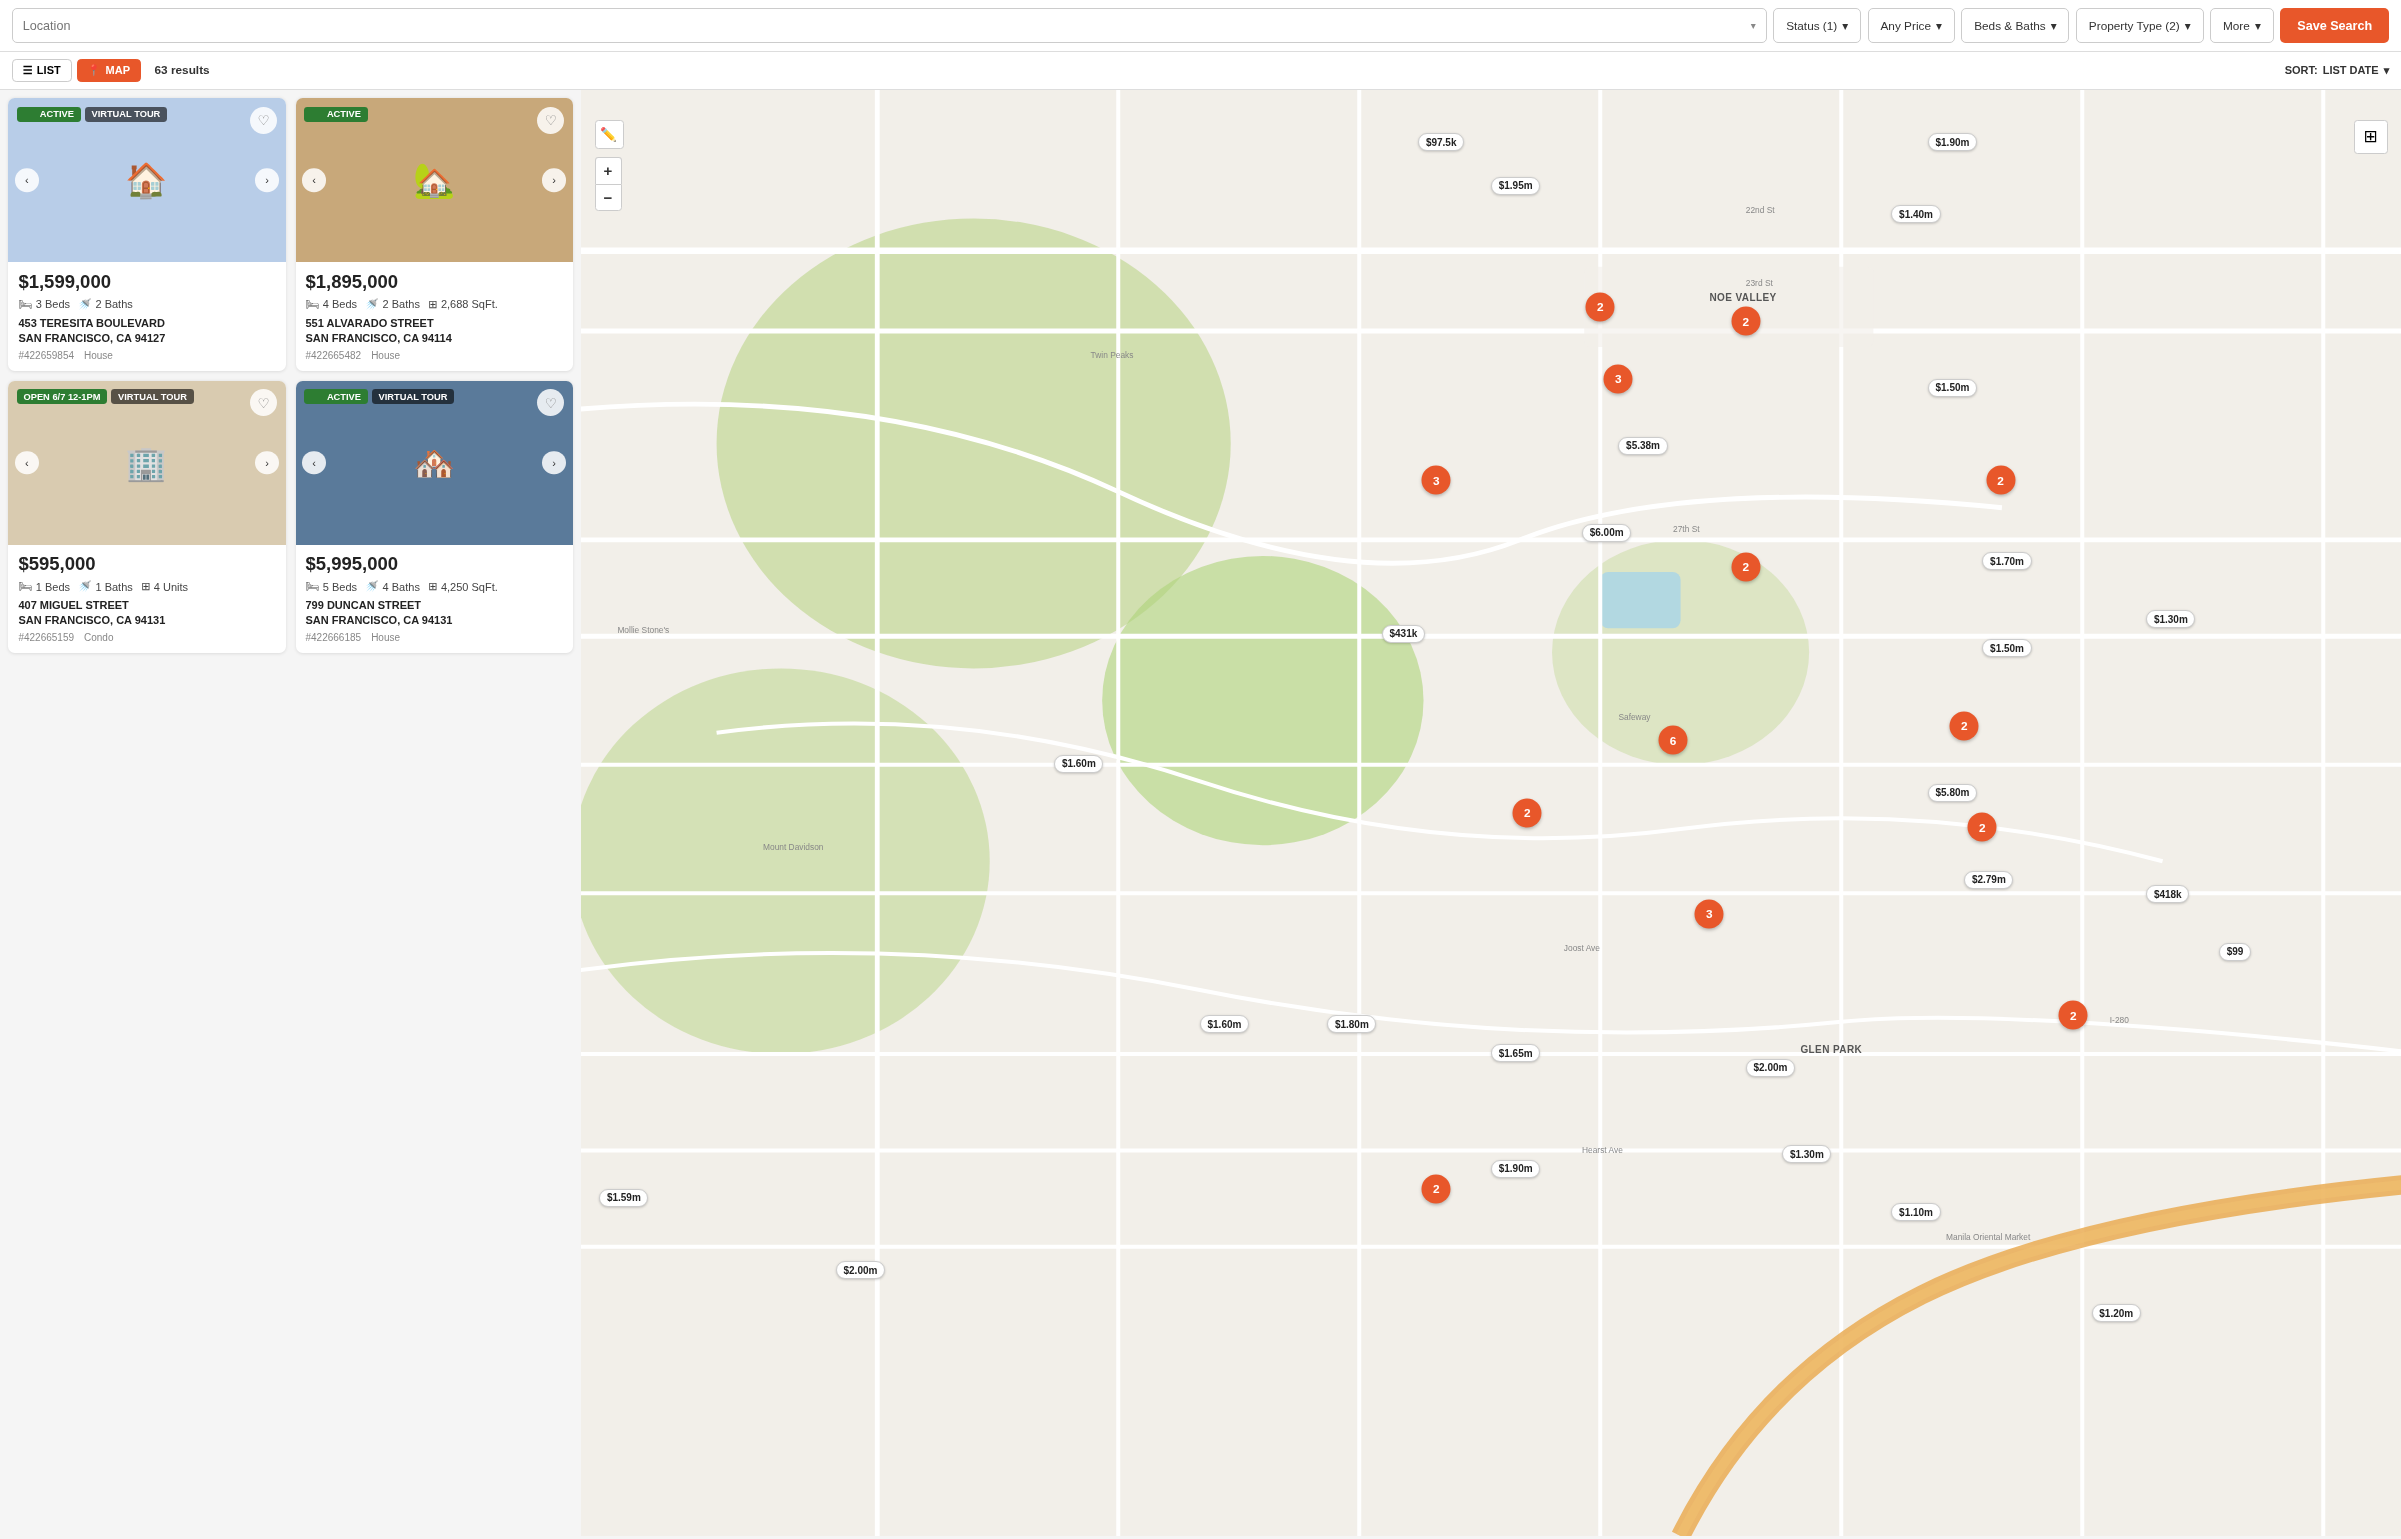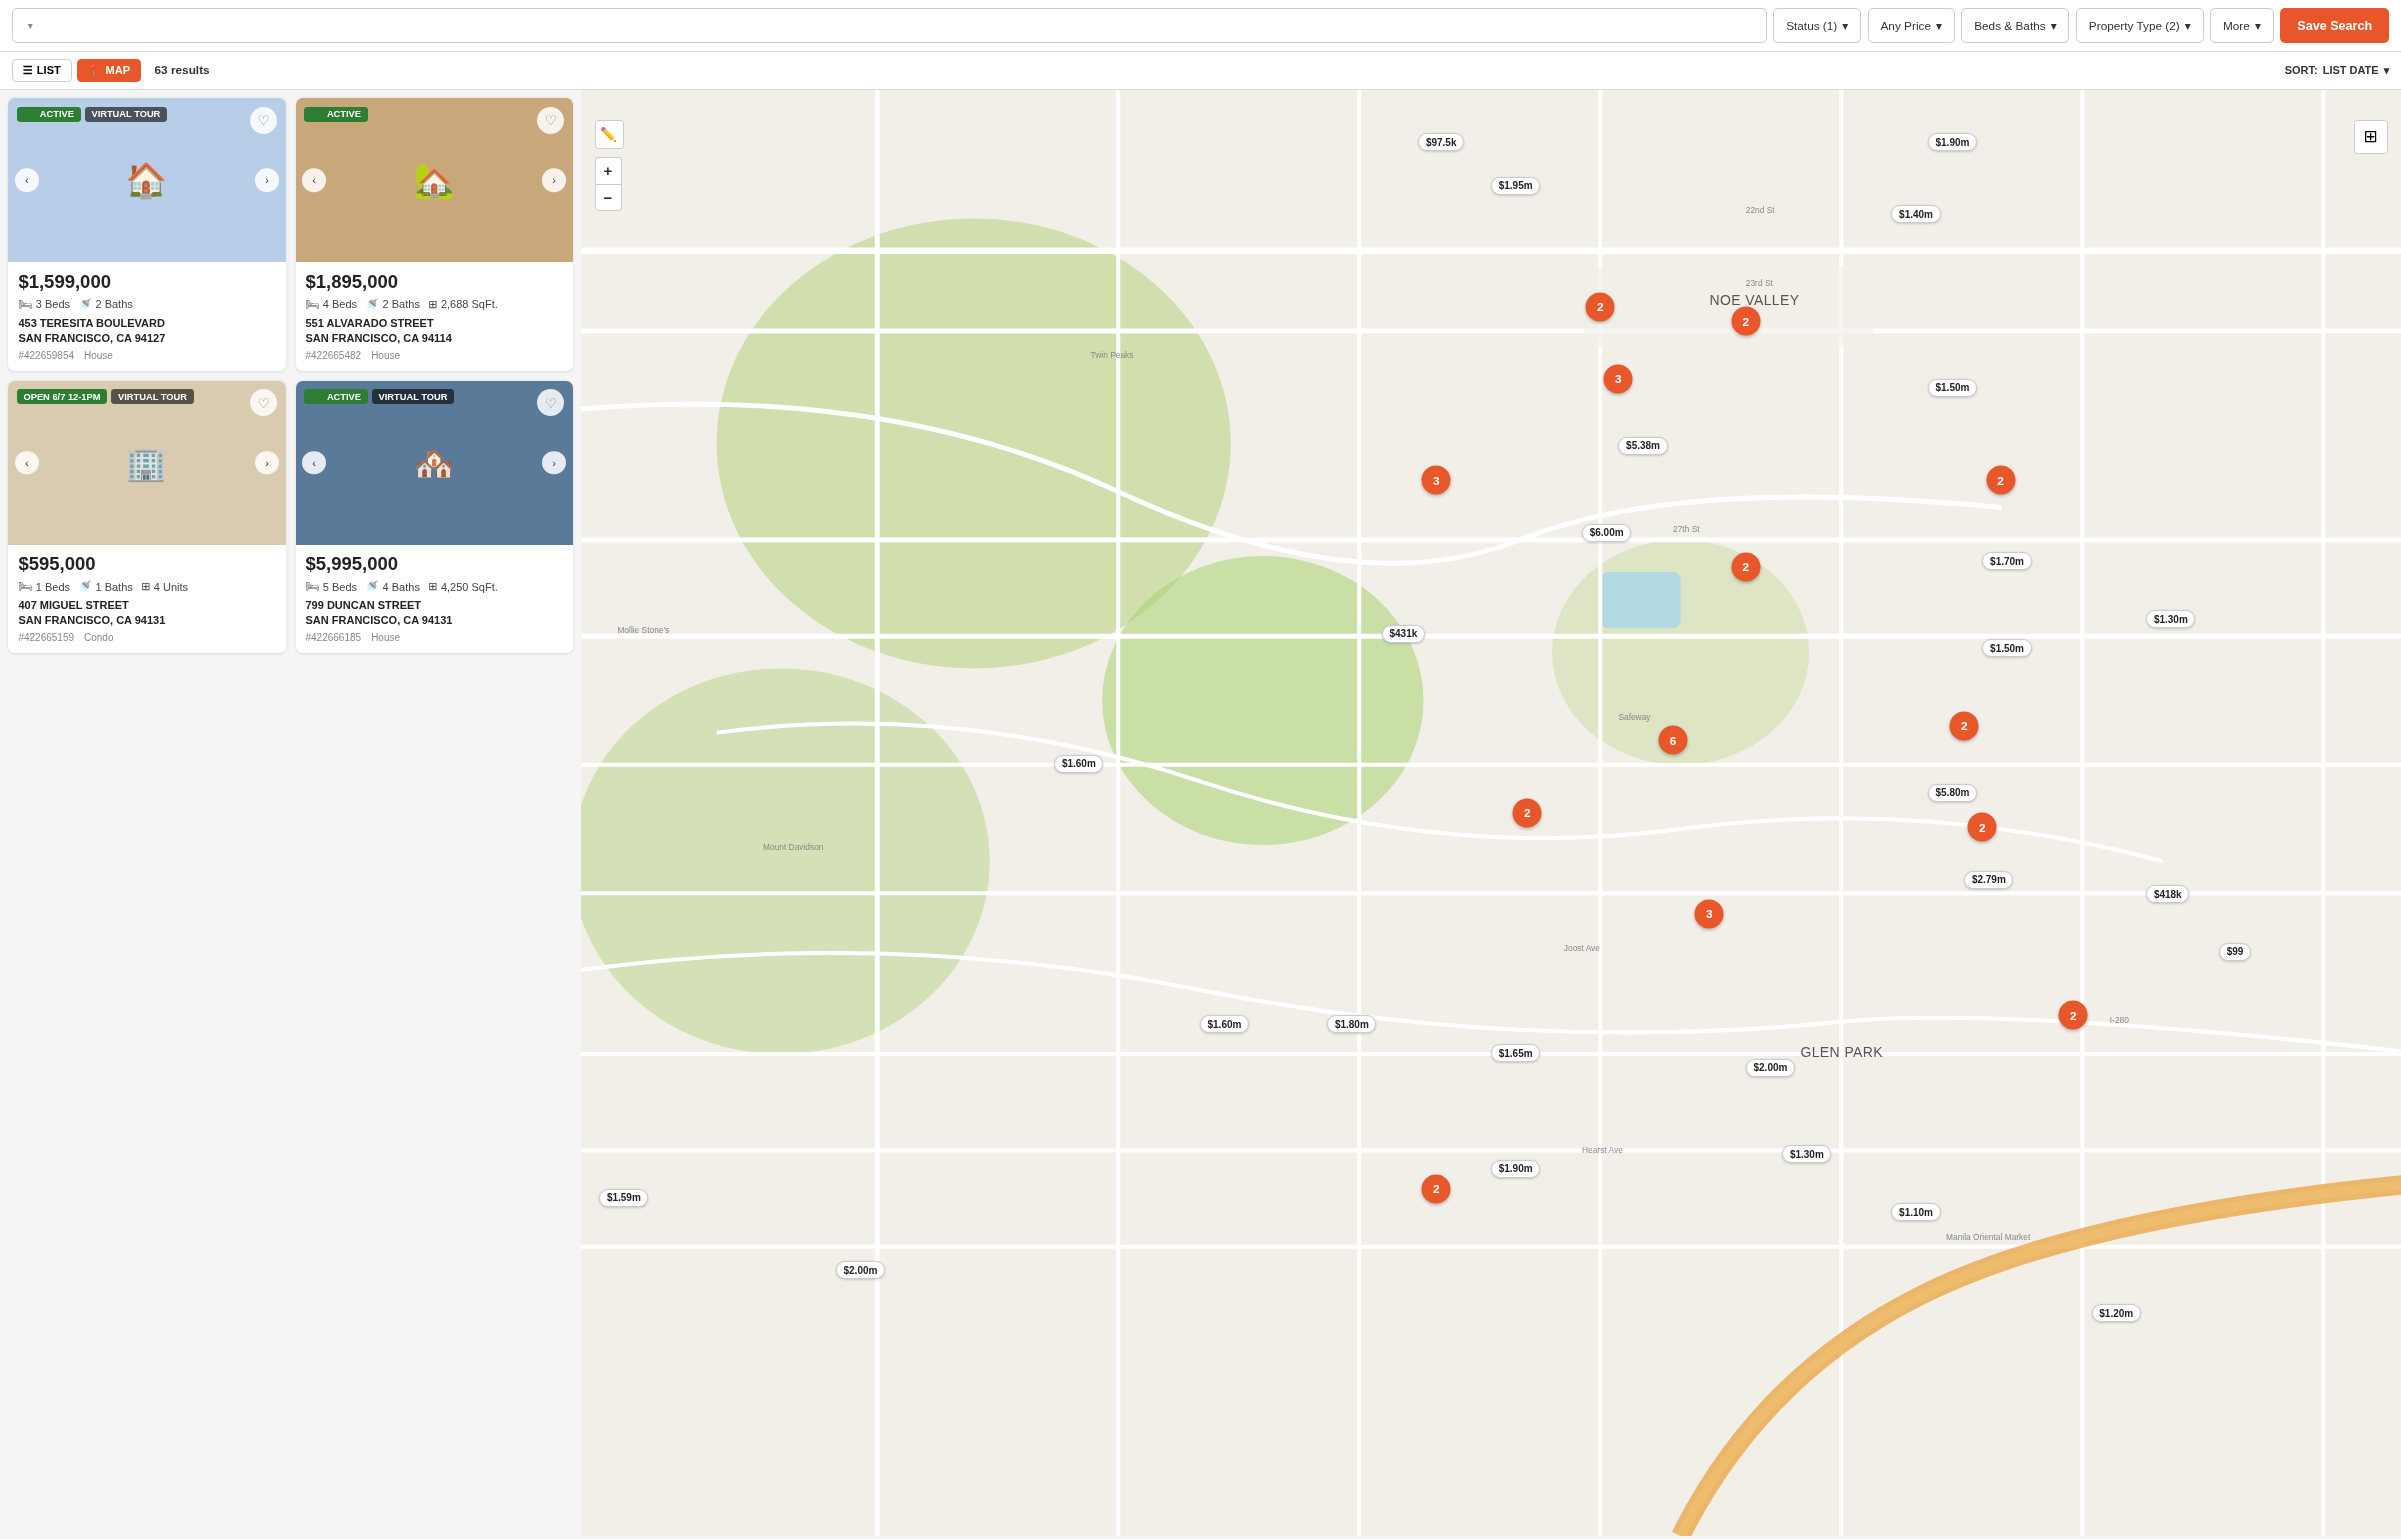--- a/index.html
+++ b/index.html
@@ -321,41 +321,42 @@
       font-size: 11.8px;
       font-weight: 700;
       color: #fff;
       cursor: pointer;
       box-shadow: 0 1.7px 3.4px rgba(0,0,0,0.25);
     }
 
     
     .map-label {
       position: absolute;
-      font-size: 14px;
-      font-weight: 400;
+      font-size: 10px;
+      font-weight: 700;
       color: #555;
       text-transform: uppercase;
       letter-spacing: 0.4px;
       pointer-events: none;
     }
 
     
     .road-label {
       position: absolute;
       font-size: 8.4px;
       color: #888;
       pointer-events: none;
     }
   </style>
 </head>
 <body>
 
 <div class="filter-bar">
   <div class="location-input-wrap">
+    <input type="text" placeholder="Location" style="">
     <span class="chevron-icon">▾</span>
   </div>
   <button class="filter-btn">
     <span>Status (1)</span>
     <span>▾</span>
   </button>
   <button class="filter-btn">
     <span>Any Price</span>
     <span>▾</span>
   </button>

